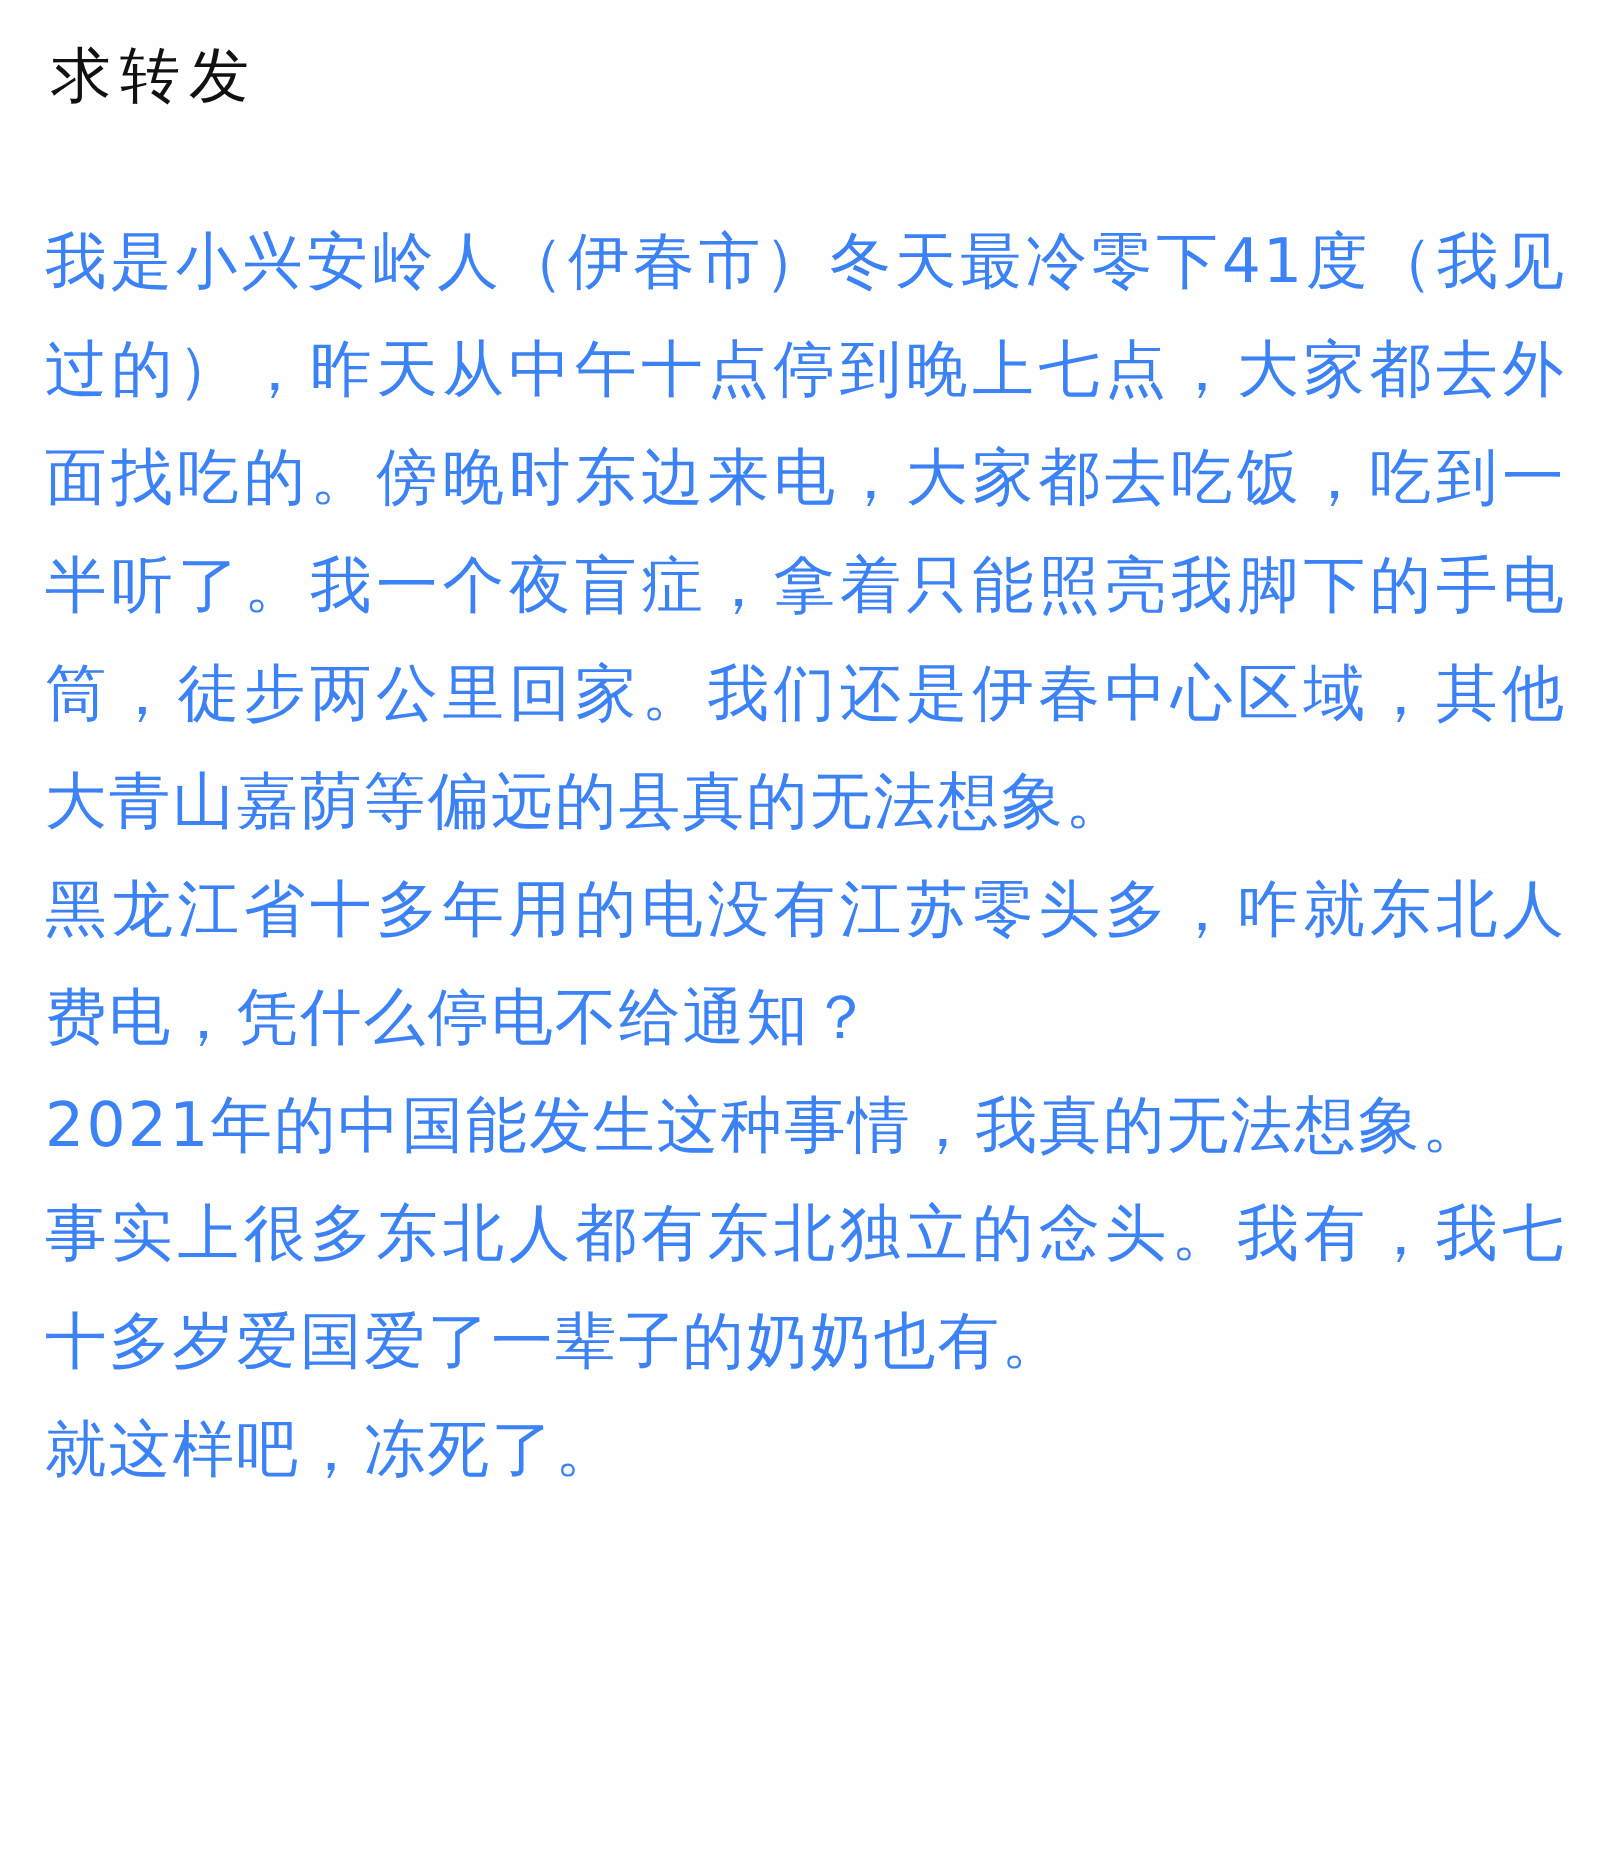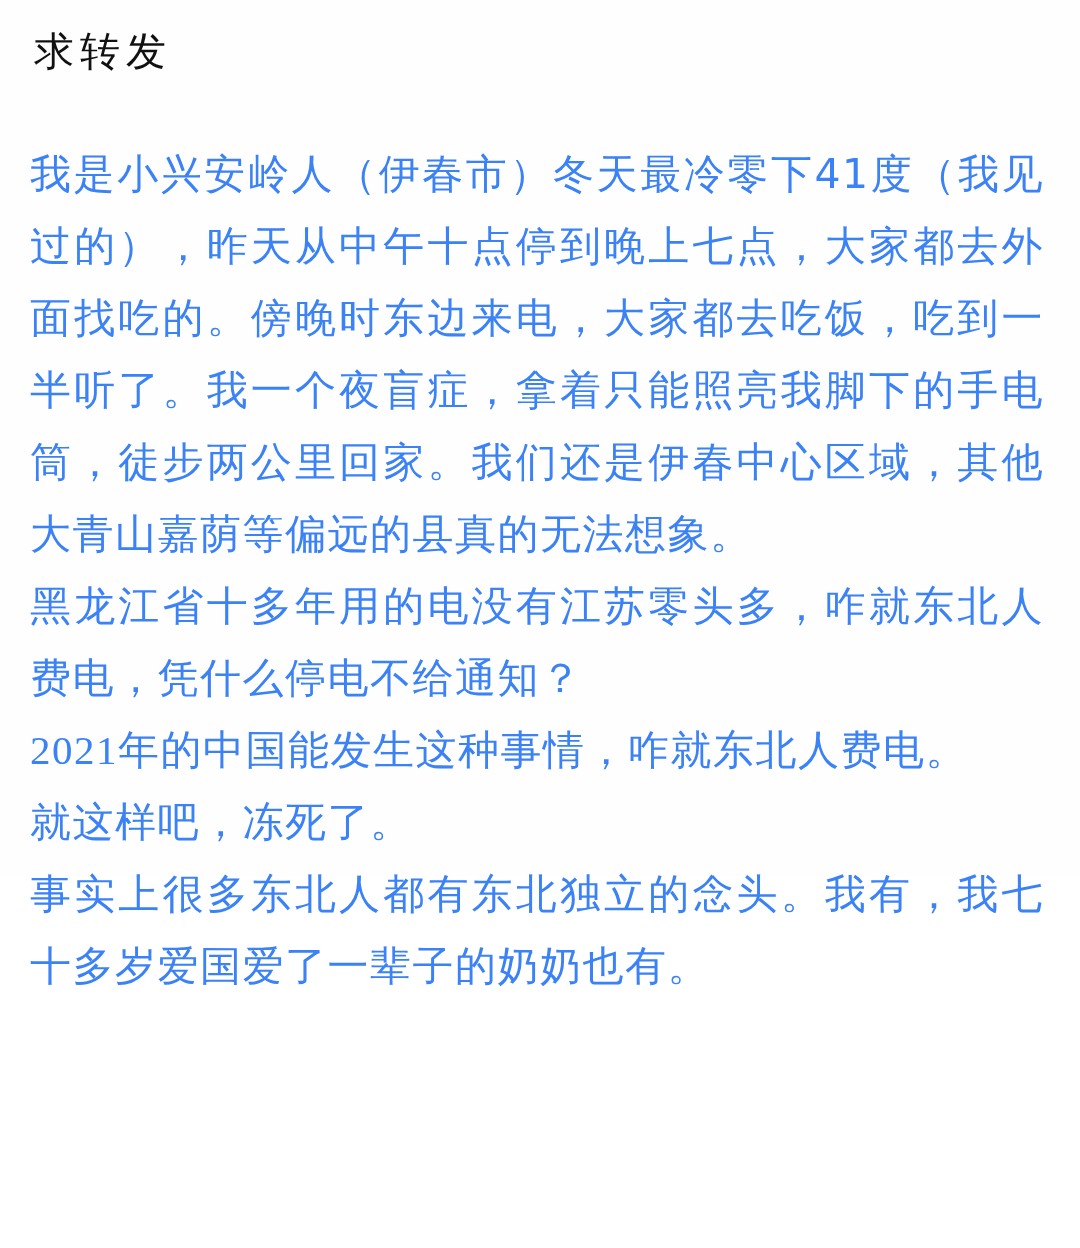--- a/index.html
+++ b/index.html
@@ -40,34 +40,33 @@
     letter-spacing: 1.5px;
     font-family: "DejaVu Sans", sans-serif;
     font-weight: 400;
     text-align: justify;
     text-justify: inter-character;
     margin: 0;
     word-break: break-all;
   }
   .para + .para {
     margin-top: 0;
-    font-family: Liberation Serif, serif;
   }
   .para.short {
     text-align: left;
   }
 </style>
 </head>
 <body>
 
 <div class="page">
 
   <div class="heading">求转发</div>
 
   <div class="body-block">
     <p class="para">我是小兴安岭人（伊春市）冬天最冷零下41度（我见过的），昨天从中午十点停到晚上七点，大家都去外面找吃的。傍晚时东边来电，大家都去吃饭，吃到一半听了。我一个夜盲症，拿着只能照亮我脚下的手电筒，徒步两公里回家。我们还是伊春中心区域，其他大青山嘉荫等偏远的县真的无法想象。</p>
     <p class="para">黑龙江省十多年用的电没有江苏零头多，咋就东北人费电，凭什么停电不给通知？</p>
-    <p class="para">2021年的中国能发生这种事情，咋就东北人费电。</p>
+    <p class="para">2021年的中国能发生这种事情，我真的无法想象。</p>
+    <p class="para">事实上很多东北人都有东北独立的念头。我有，我七十多岁爱国爱了一辈子的奶奶也有。</p>
     <p class="para short">就这样吧，冻死了。</p>
-    <p class="para">事实上很多东北人都有东北独立的念头。我有，我七十多岁爱国爱了一辈子的奶奶也有。</p>
   </div>
 
 </div>
 
 </body></html>

